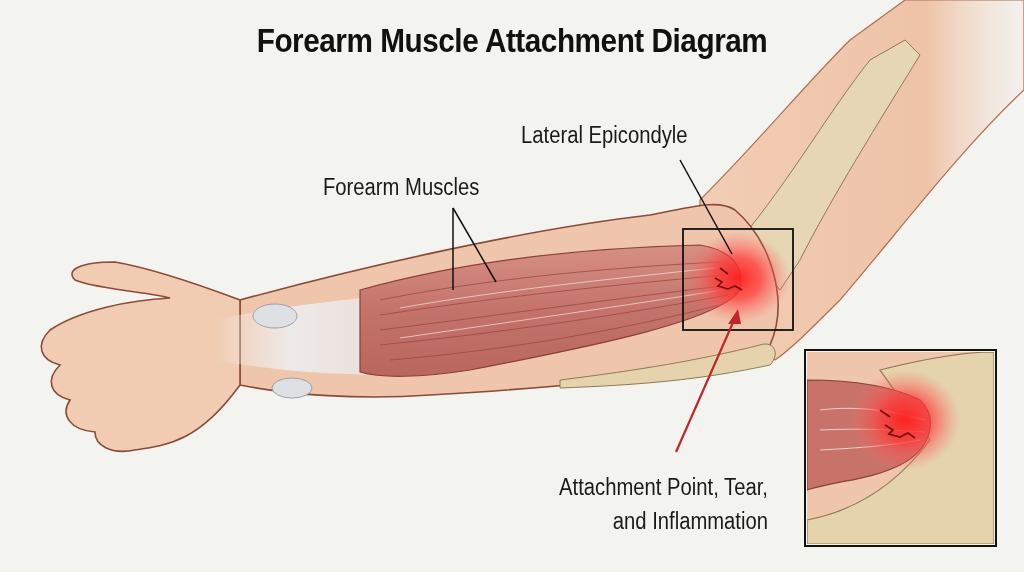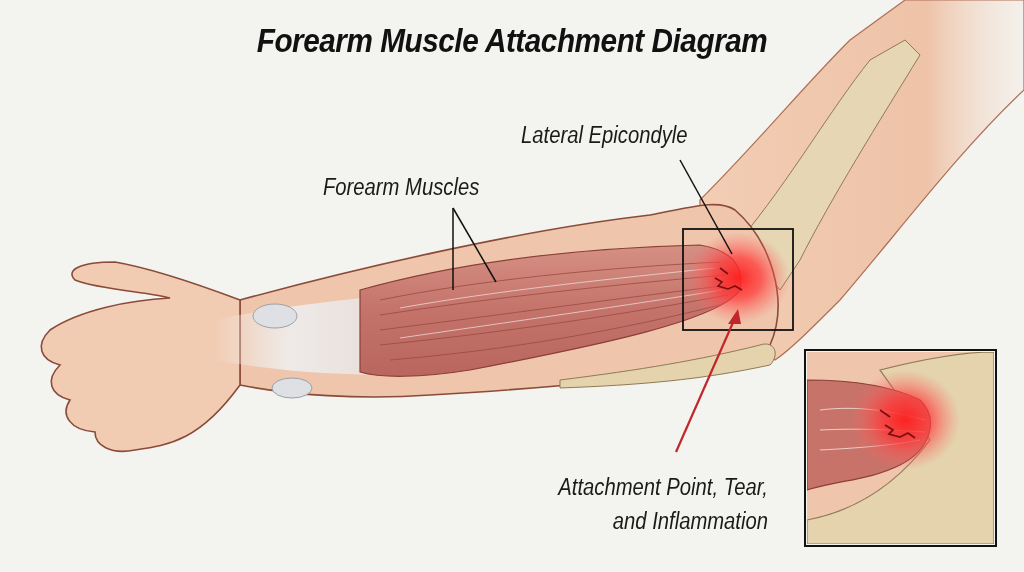--- a/index.html
+++ b/index.html
@@ -2,21 +2,21 @@
 <html><head>
 <meta charset="utf-8">
 <style>
   html, body { margin: 0; padding: 0; }
   body {
     width: 1024px; height: 572px; overflow: hidden;
     background: #f3f3ef;
     position: relative;
     font-family: "Liberation Sans", sans-serif;
   }
-  .stage { position: absolute; left: 0; top: 0; width: 1024px; height: 572px; font-style: italic; }
+  .stage { position: absolute; left: 0; top: 0; width: 1024px; height: 572px; }
   .title {
     position: absolute; left: 0; width: 1024px; top: 22px;
     text-align: center; font-weight: bold; font-size: 33px; color: #111;
     letter-spacing: -0.5px; transform: scaleX(0.9); transform-origin: 512px 0;
   }
   .label {
     position: absolute; color: #1a1a1a; font-size: 23px; white-space: nowrap;
     transform: scaleX(0.88); transform-origin: left top;
   }
   .label-forearm { left: 323px; top: 174px; }

